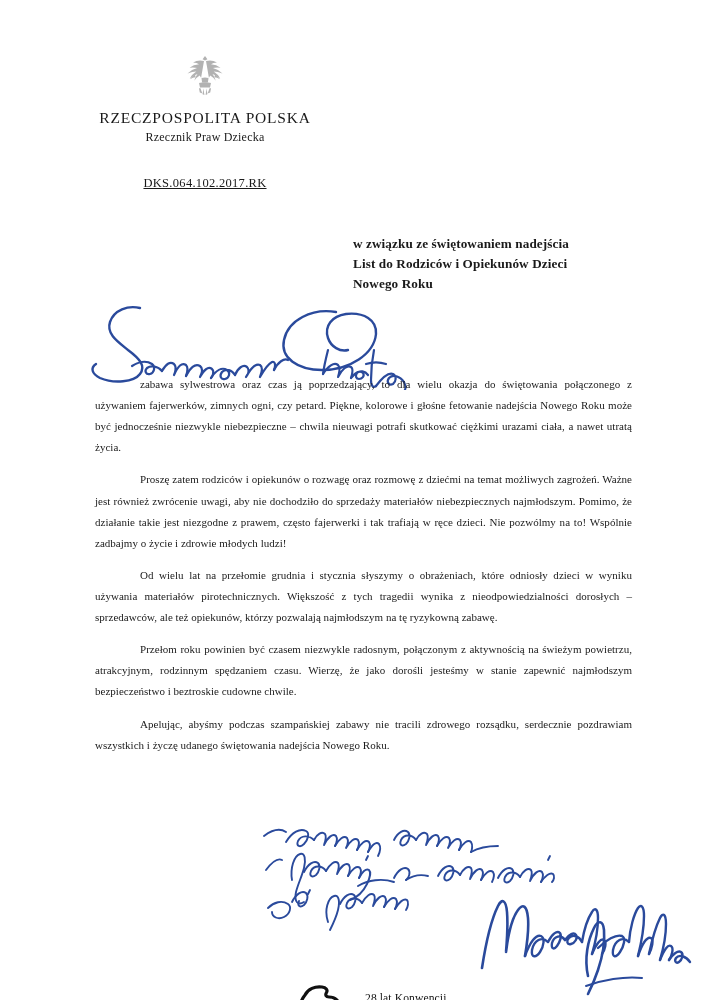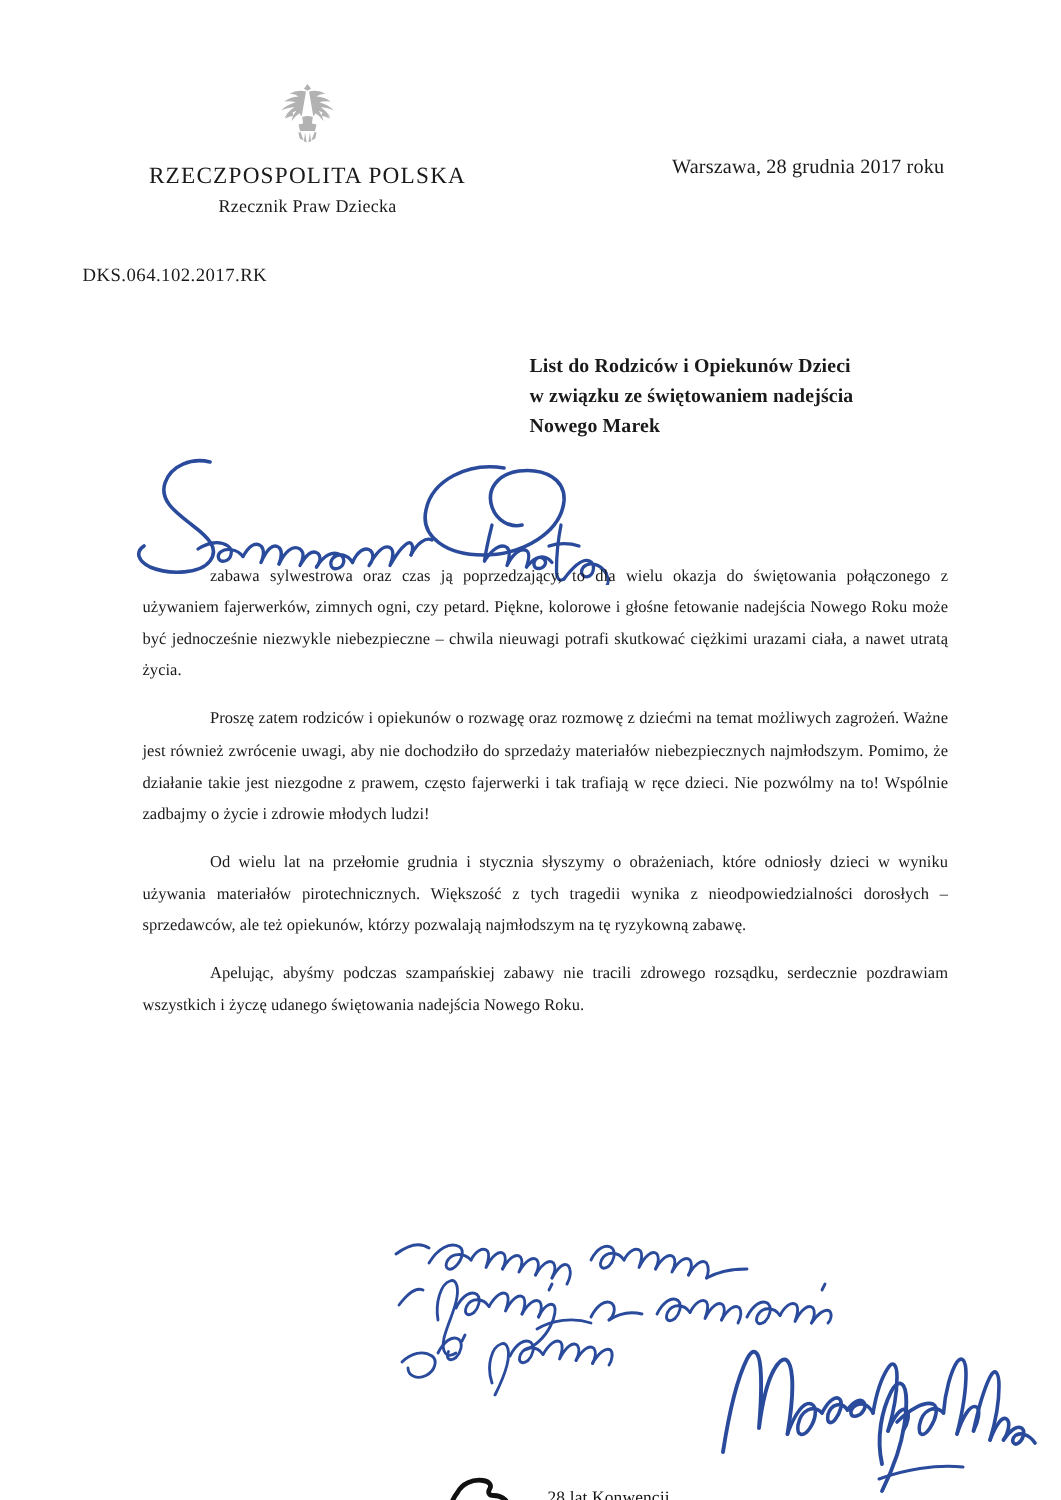--- a/index.html
+++ b/index.html
@@ -53,23 +53,24 @@
     font-style: italic;
     line-height: 1.5;
     letter-spacing: 0.2px;
   }
 
   .refno {
     position: absolute;
     left: 55px;
     top: 176px;
     width: 300px;
-    text-align: left;
+    text-align: center;
     font-size: 12.5px;
     letter-spacing: 0.3px;
+    text-decoration: underline;
   }
 
   
   .dateline {
     position: absolute;
     left: 448px;
     top: 103px;
     font-size: 13.5px;
     letter-spacing: 0.1px;
   }
@@ -178,26 +179,25 @@
           <path d="M38 22.6 q3.4 1.6 5 4.6 q-3-1.8 -5.6-2z"></path>
         </g>
       </svg>
     </div>
     <div class="lh-line1">RZECZPOSPOLITA POLSKA</div>
     <div class="lh-line2">Rzecznik Praw Dziecka</div>
   </div>
 
   <div class="refno">DKS.064.102.2017.RK</div>
 
-  <div class="dateline">Warszawa, 28 grudnia 2017 roku</div>
 
   <div class="subject">
+    <div>w związku ze świętowaniem nadejścia</div>
     <div>List do Rodziców i Opiekunów Dzieci</div>
-    <div>w związku ze świętowaniem nadejścia</div>
-    <div>Nowego Marek</div>
+    <div>Nowego Roku</div>
   </div>
 
   <div class="salutation-hw">
     <svg viewBox="0 0 330 90" xmlns="http://www.w3.org/2000/svg" fill="none" stroke="#2a4a9c" stroke-linecap="round" stroke-linejoin="round">
       <path d="M52 8 C40 5 26 10 22 22 C18 34 30 42 40 50 C52 59 58 66 52 74 C46 82 26 84 12 78 C4 74 2 68 8 64" stroke-width="2.4"></path>
       <path d="M44 66 C50 62 58 60 64 64 C68 67 66 73 62 74 C58 75 56 71 59 68 C63 65 70 66 74 71" stroke-width="2.2"></path>
       <path d="M74 71 C78 64 82 61 86 64 C89 67 87 73 86 75 C90 66 94 62 98 65 C101 68 99 73 98 76" stroke-width="2.2"></path>
       <path d="M98 76 C102 68 107 63 112 66 C116 69 113 75 112 77 C116 70 120 66 124 69 C127 72 124 77 123 78" stroke-width="2.2"></path>
       <path d="M123 78 C128 70 134 67 139 70 C143 73 141 78 137 79 C133 80 131 76 134 72 C138 68 144 70 147 75" stroke-width="2.2"></path>
       <path d="M147 75 C150 68 155 64 159 67 C162 70 160 75 158 77 C163 68 168 63 172 65 C175 67 174 72 172 77 C176 70 180 64 184 62 C187 61 188 65 186 70" stroke-width="2.2"></path>
@@ -211,20 +211,21 @@
       <path d="M288 86 C294 78 300 72 305 74 C309 76 308 82 305 84 C301 86 298 82 301 78 C305 74 312 76 316 82" stroke-width="2.2"></path>
       <path d="M316 82 C318 86 318 90 315 92" stroke-width="2"></path>
     </svg>
 
   </div>
 
   <div class="body-text">
     <p>zabawa sylwestrowa oraz czas ją poprzedzający, to dla wielu okazja do świętowania połączonego z używaniem fajerwerków, zimnych ogni, czy petard. Piękne, kolorowe i głośne fetowanie nadejścia Nowego Roku może być jednocześnie niezwykle niebezpieczne – chwila nieuwagi potrafi skutkować ciężkimi urazami ciała, a nawet utratą życia.</p>
     <p>Proszę zatem rodziców i opiekunów o rozwagę oraz rozmowę z dziećmi na temat możliwych zagrożeń. Ważne jest również zwrócenie uwagi, aby nie dochodziło do sprzedaży materiałów niebezpiecznych najmłodszym. Pomimo, że działanie takie jest niezgodne z prawem, często fajerwerki i tak trafiają w ręce dzieci. Nie pozwólmy na to! Wspólnie zadbajmy o życie i zdrowie młodych ludzi!</p>
     <p>Od wielu lat na przełomie grudnia i stycznia słyszymy o obrażeniach, które odniosły dzieci w wyniku używania materiałów pirotechnicznych. Większość z tych tragedii wynika z nieodpowiedzialności dorosłych – sprzedawców, ale też opiekunów, którzy pozwalają najmłodszym na tę ryzykowną zabawę.</p>
+    <p>Przełom roku powinien być czasem niezwykle radosnym, połączonym z aktywnością na świeżym powietrzu, atrakcyjnym, rodzinnym spędzaniem czasu. Wierzę, że jako dorośli jesteśmy w stanie zapewnić najmłodszym bezpieczeństwo i beztroskie cudowne chwile.</p>
     <p>Apelując, abyśmy podczas szampańskiej zabawy nie tracili zdrowego rozsądku, serdecznie pozdrawiam wszystkich i życzę udanego świętowania nadejścia Nowego Roku.</p>
   </div>
 
   <div class="closing-hw">
     <svg viewBox="0 0 300 105" xmlns="http://www.w3.org/2000/svg" fill="none" stroke="#2a4a9c" stroke-linecap="round" stroke-linejoin="round" stroke-width="1.9">
       <path d="M2 10 C10 4 18 2 24 6"></path>
       <path d="M24 16 C30 6 38 2 44 5 C48 7 46 14 42 18 C38 22 34 20 36 15 C39 9 47 9 52 14"></path>
       <path d="M52 14 C55 8 60 5 63 8 C65 11 63 16 62 19 C66 11 71 7 74 10 C76 13 74 18 73 20"></path>
       <path d="M73 20 C77 13 82 9 85 12 C87 15 85 20 84 22 C88 15 93 11 96 14 C98 17 96 22 95 24"></path>
       <path d="M95 24 C99 17 104 13 107 16 C109 19 107 24 106 26"></path>

